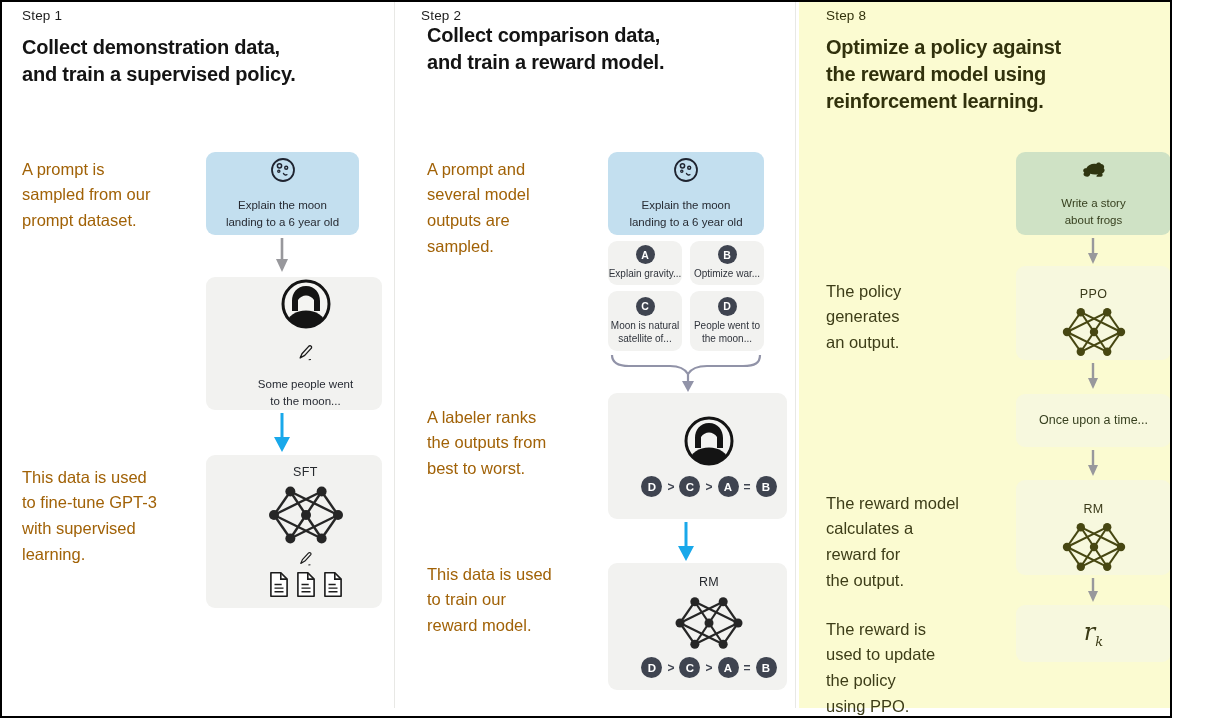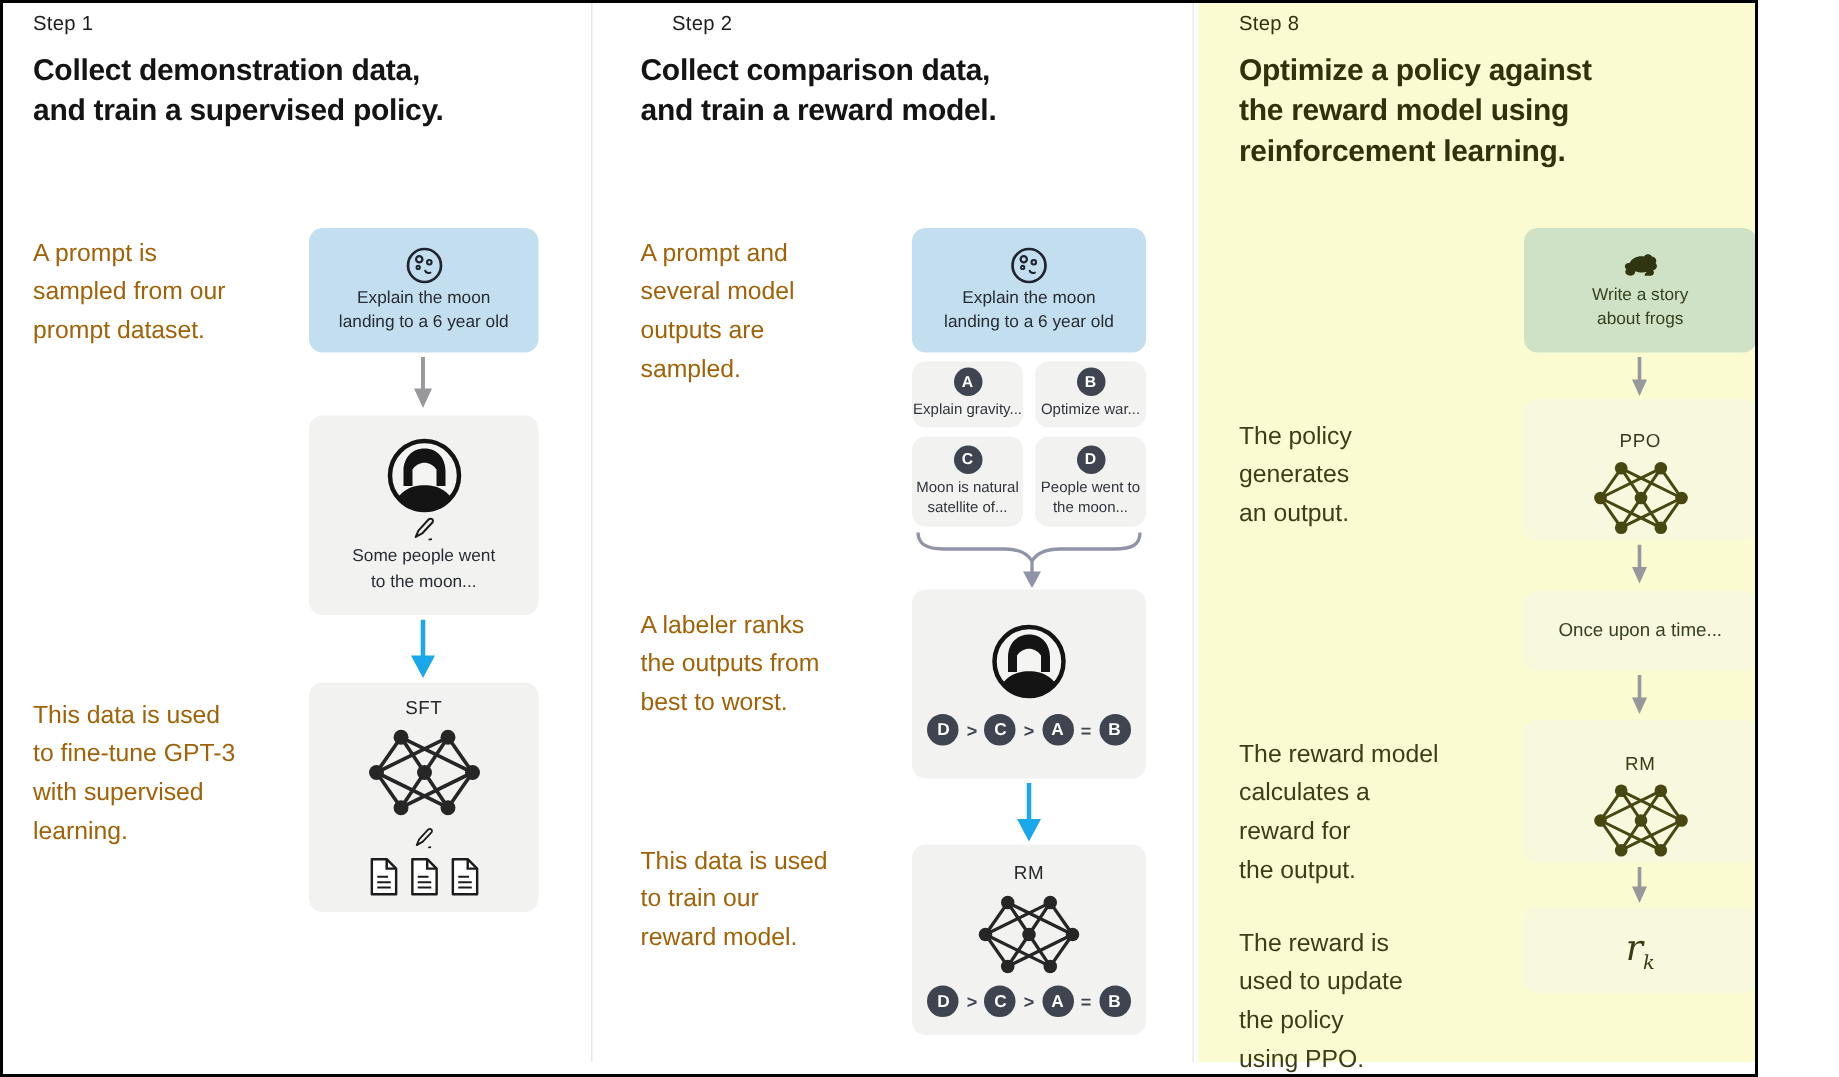--- a/index.html
+++ b/index.html
@@ -14,23 +14,23 @@
   .panel3{position:absolute; left:799px; top:2px; width:425px; height:706px; background:#fbfbd1; z-index:0;}
 
   .step-label{position:absolute; font-size:13.5px; color:#1d1d1d; letter-spacing:.2px; z-index:2;}
   .title{position:absolute; font-size:20px; font-weight:700; line-height:1.35; letter-spacing:-.2px;
          color:#141414; white-space:pre-line; margin:0; z-index:2;}
   .t3{color:#31310c;}
   .cap{position:absolute; font-size:16.5px; line-height:1.57; color:#a16207; white-space:pre-line; z-index:2;}
   .cap3{color:#3d3d18;}
 
   .box{position:absolute; border-radius:9px; display:flex; flex-direction:column;
-       align-items:center; justify-content:center; gap:1px; text-align:center; z-index:2;}
+       align-items:center; justify-content:center; gap:14px; text-align:center; z-index:2;}
   .blue{background:#c3dfef;}
-  .gray{background:#f2f2f0;}
+  .gray{background:#f2f2f0;padding-left:23px;}
   .green{background:#cfe2c5;}
   .ybox{background:#f7f8de;}
   .box-text{font-size:11.5px; line-height:1.42; color:#272b33; white-space:pre-line;}
   .box-text.olive{color:#37401f;}
   .model-label{font-size:12.5px; color:#26292e; letter-spacing:.4px;}
   .model-label.olive{color:#3b3b1a;margin-top:20px;}
 
   .card{position:absolute; background:#f2f2f0; border-radius:9px; display:flex; flex-direction:column;
         align-items:center; justify-content:center; gap:3px; text-align:center; z-index:2;}
   .card-text{font-size:10px; line-height:1.35; color:#30343c; white-space:pre-line;}
@@ -155,22 +155,22 @@
         <path d="M7,15 h8 M7,19 h10 M7,23 h10" stroke="#1c1c1c" stroke-width="1.5"></path>
       </svg>
       <svg width="22" height="27" viewBox="0 0 24 30">
         <path d="M3,2 h11 l7,7 v19 h-18 z" fill="#ffffff" stroke="#1c1c1c" stroke-width="1.8" stroke-linejoin="round"></path>
         <path d="M14,2 v7 h7" fill="none" stroke="#1c1c1c" stroke-width="1.8"></path>
         <path d="M7,15 h8 M7,19 h10 M7,23 h10" stroke="#1c1c1c" stroke-width="1.5"></path>
       </svg>
     </div>
   </div>
 
-  <div class="step-label" style="left:448px;top:8px">Step 2</div>
-  <h2 class="title" style="left:427px;top:34px;width:360px">Collect comparison data,
+  <div class="step-label" style="left:421px;top:8px">Step 2</div>
+  <h2 class="title" style="left:427px;top:22px;width:360px">Collect comparison data,
 and train a reward model.</h2>
 
   <p class="cap" style="left:427px;top:140px">A prompt and
 several model
 outputs are
 sampled.</p>
 
   <div class="box blue" style="left:608px;top:152px;width:156px;height:83px">
     <svg width="26" height="26" viewBox="0 0 26 26">
       <circle cx="13" cy="13" r="11" fill="none" stroke="#1f2430" stroke-width="1.8"></circle>

